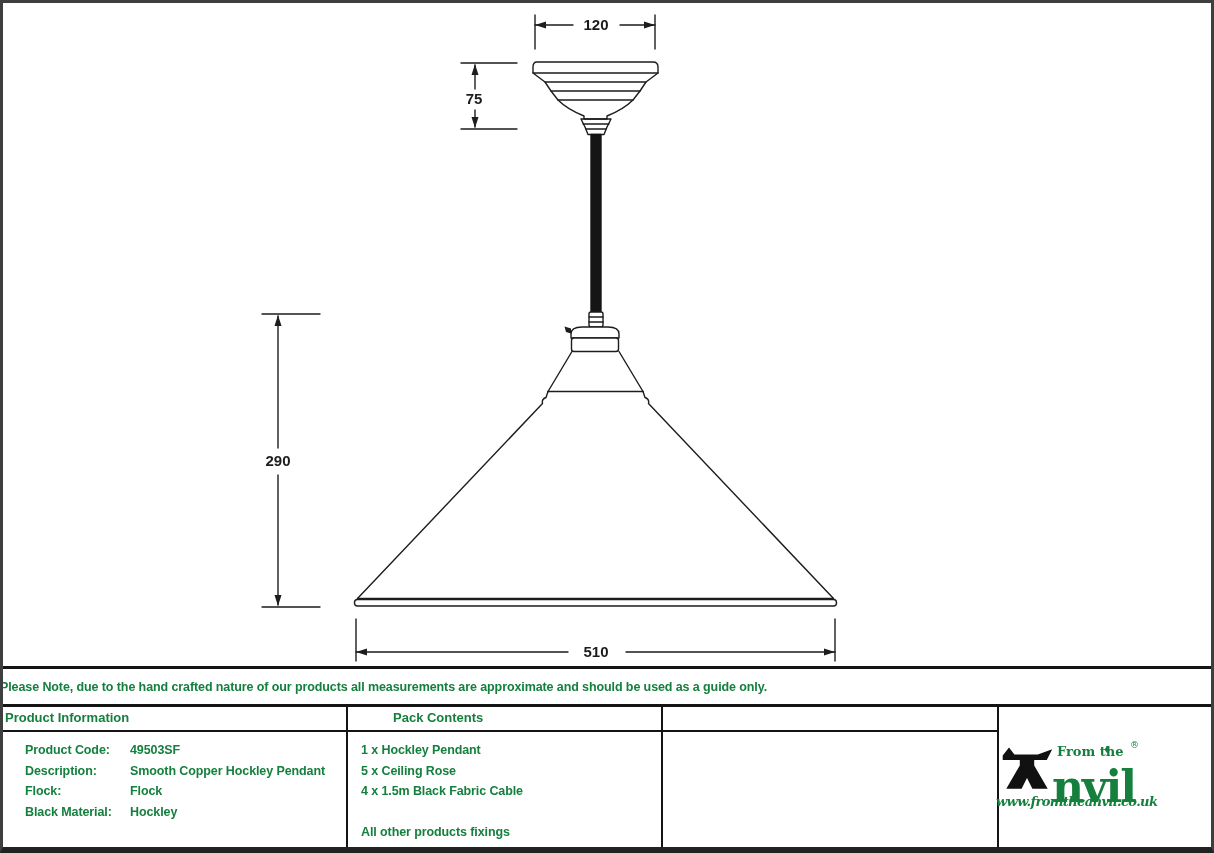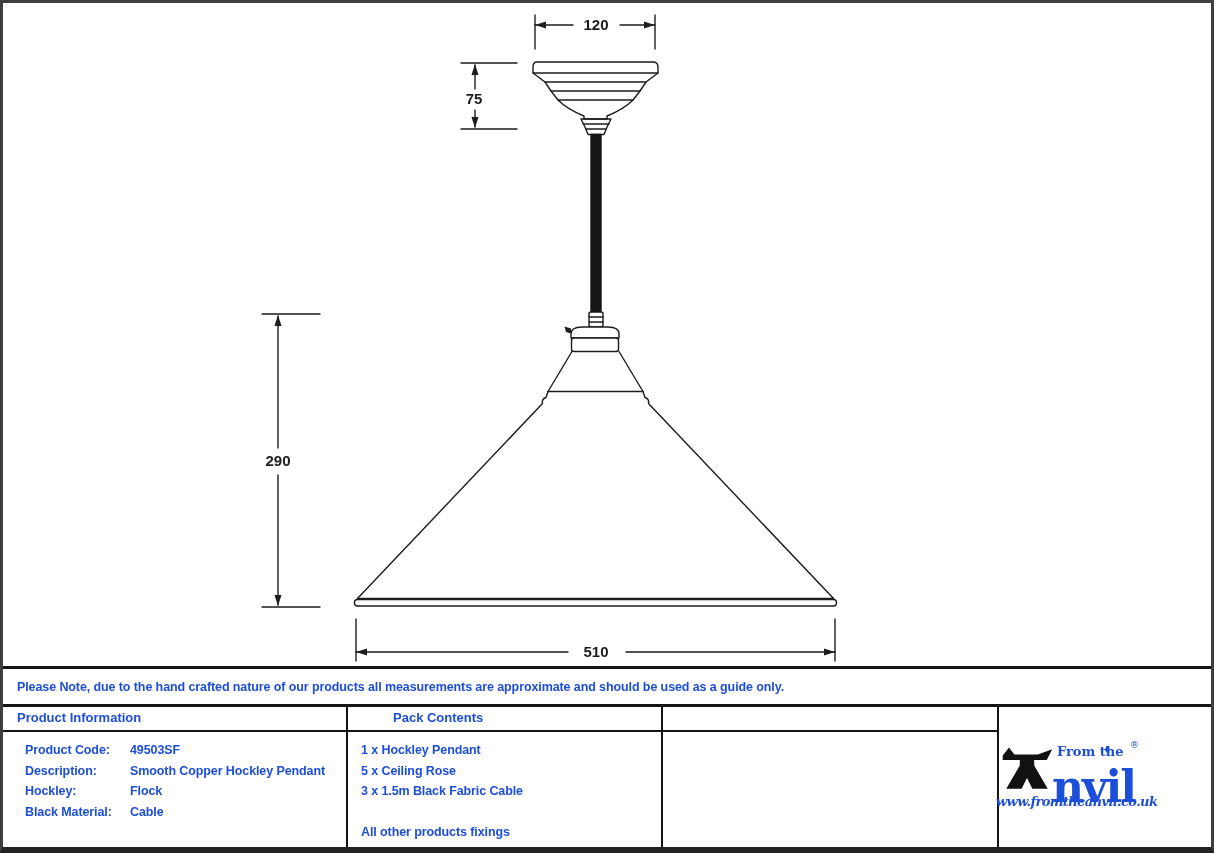--- a/index.html
+++ b/index.html
@@ -1,40 +1,40 @@
 <!DOCTYPE html>
 <html><head>
 <meta charset="utf-8">
 <style>
   html,body{margin:0;padding:0;background:#888;}
   .page{
     position:relative;
     width:1214px;height:853px;
     background:#ffffff;
     font-family:"Liberation Sans",sans-serif;
-    color:#1d4ed8;
+    color:#15803d;
     overflow:hidden;
   }
   .frame{
     position:absolute;inset:0;
     border:3px solid #3f3f3f;
     border-bottom:6px solid #222;
     pointer-events:none;z-index:30;
   }
   svg text{
     font-family:"Liberation Sans",sans-serif;
     font-weight:bold;
     fill:#1c1c1c;
   }
   .hline{position:absolute;left:0;background:#141414;}
   .vline{position:absolute;background:#141414;}
   .note-bar{
     position:absolute;left:0;top:669px;width:1214px;height:35px;
     display:flex;align-items:center;
-    padding-left:17px;box-sizing:border-box;
+    padding-left:0;box-sizing:border-box;
     font-size:12.5px;font-weight:bold;letter-spacing:-0.1px;
   }
   .th{
     position:absolute;top:710px;
     font-size:13px;font-weight:bold;
   }
   .cell-body{
     position:absolute;top:740px;
     font-size:12.5px;font-weight:bold;line-height:20.5px;
     letter-spacing:-0.1px;
@@ -167,46 +167,46 @@
   </div>
   <div class="hline" style="top:704px;width:1214px;height:2.5px;"></div>
 
   
   <div class="vline" style="left:346px;top:706px;width:2px;height:142px;"></div>
   <div class="vline" style="left:661px;top:706px;width:2px;height:142px;"></div>
   <div class="vline" style="left:997px;top:706px;width:2px;height:142px;"></div>
   <div class="hline" style="top:730px;width:998px;height:2px;"></div>
 
   
-  <div class="th" style="left:17px;">Product Information</div>
+  <div class="th" style="left:5px;">Product Information</div>
   <div class="cell-body" style="left:17px;width:320px;">
     <div class="info-row">
       <span class="lbl">Product Code:</span>
       <span>49503SF</span>
     </div>
     <div class="info-row">
       <span class="lbl">Description:</span>
       <span>Smooth Copper Hockley Pendant</span>
     </div>
     <div class="info-row">
-      <span class="lbl">Hockley:</span>
+      <span class="lbl">Flock:</span>
       <span>Flock</span>
     </div>
     <div class="info-row">
       <span class="lbl">Black Material:</span>
-      <span>Cable</span>
+      <span>Hockley</span>
     </div>
   </div>
 
   
   <div class="th" style="left:361px;margin-left:32px;">Pack Contents</div>
   <div class="cell-body" style="left:361px;width:290px;">
     <div>1 x Hockley Pendant</div>
     <div>5 x Ceiling Rose</div>
-    <div>3 x 1.5m Black Fabric Cable</div>
+    <div>4 x 1.5m Black Fabric Cable</div>
     <div class="pack-spacer"></div>
     <div>All other products fixings</div>
   </div>
 
   
   <div class="logo-cell">
     <div class="logo">
       <svg class="anvil-svg" width="54" height="48" viewBox="0 0 60 50">
         <path d="M 3,15 L 3,10 L 10,1 L 16,9 L 42,9 L 58,3 L 52,15 L 38,15 L 38,21
                  L 53,47 L 36,47 L 30,35 L 24,47 L 7,47 L 22,21 L 22,15 Z" fill="#111111"></path>

